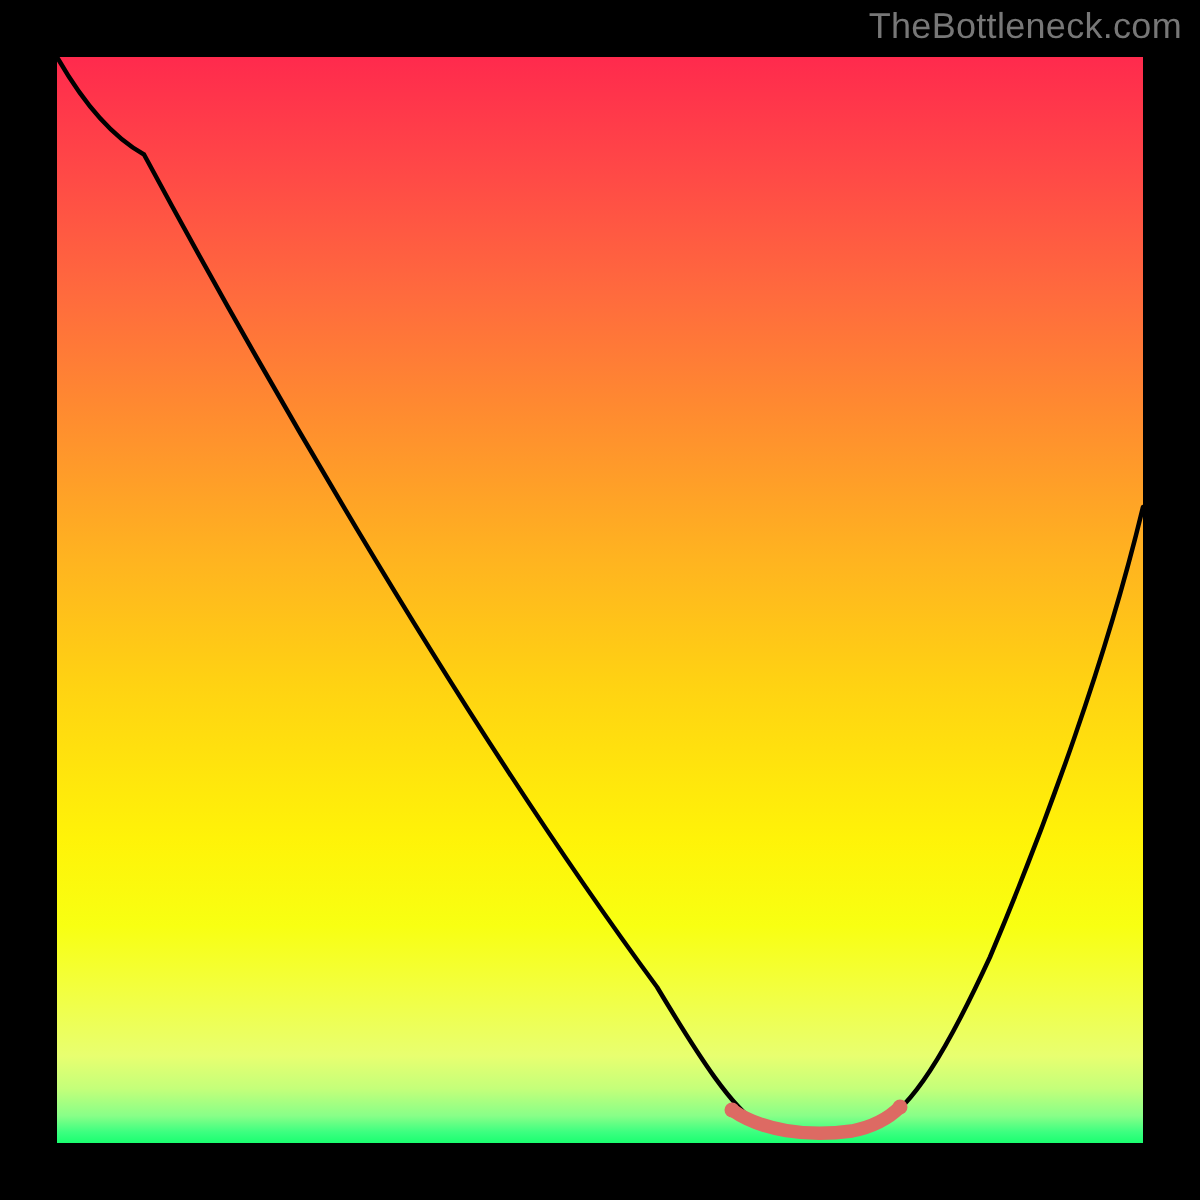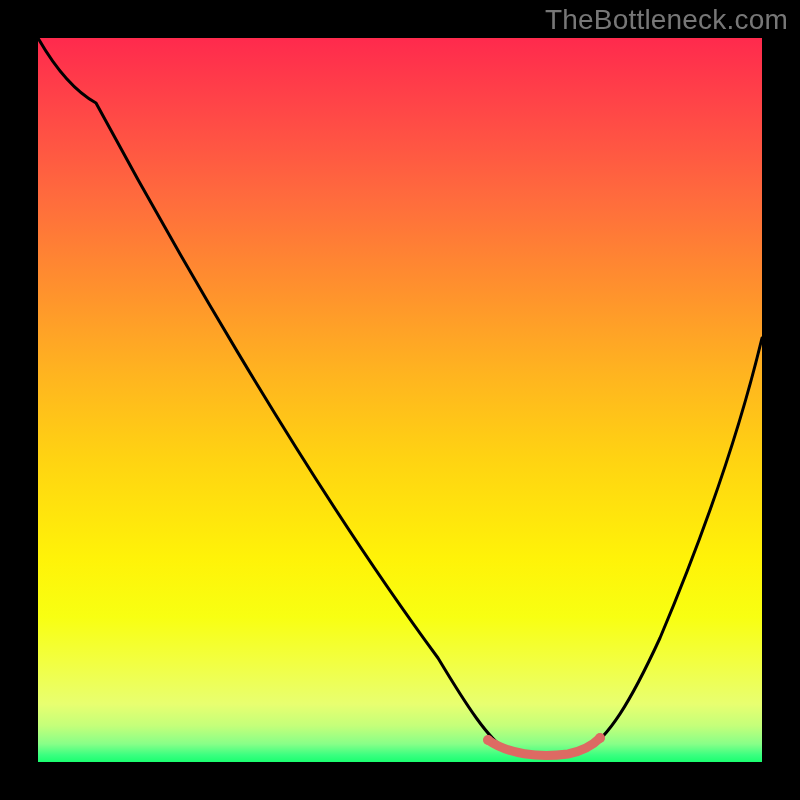--- a/index.html
+++ b/index.html
@@ -46,21 +46,21 @@
       #88ff88 97.5%,
       #3cff80 99%,
       #1aff70 100%
     );
   }
   .watermark {
     position: absolute;
     top: 4px;
     right: 12px;
     color: #777;
-    font-size: 28px;
+    font-size: 24px;
     font-weight: 500;
     letter-spacing: 0.2px;
     user-select: none;
   }
   svg.curves {
     position: absolute;
     inset: 0;
   }
 </style>
 </head>

